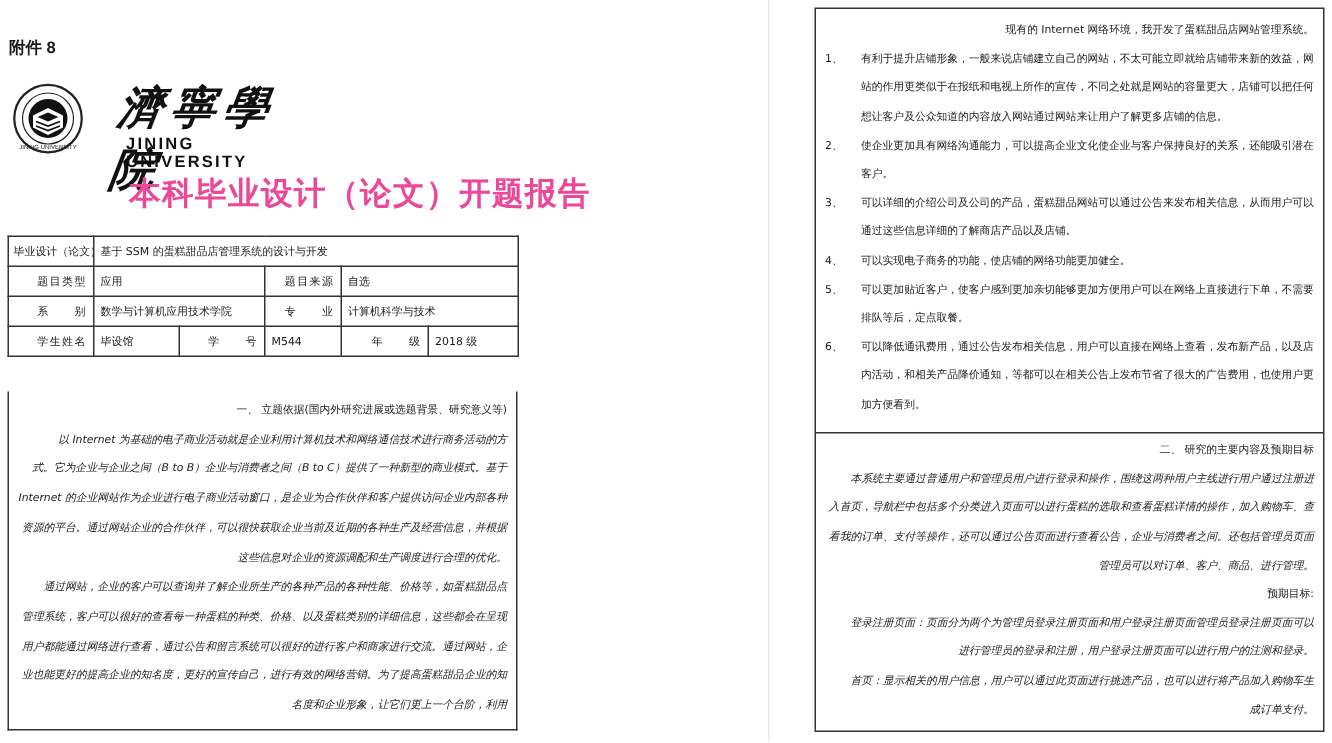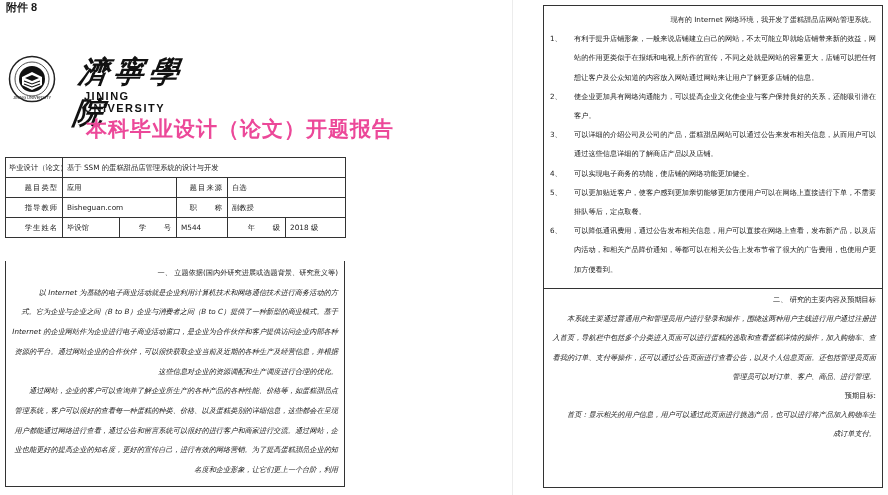--- a/index.html
+++ b/index.html
@@ -3,21 +3,21 @@
 <meta charset="utf-8">
 <style>
   html, body { margin:0; padding:0; background:#ffffff; }
   body { width:888px; height:495px; position:relative; overflow:hidden;
          font-family: "DejaVu Sans", "Liberation Sans", sans-serif; color:#1a1a1a; }
   .page { position:absolute; top:0; height:495px; background:#fff; }
   #left-page { left:0; width:505px; }
   #right-page { left:515px; width:373px; }
   .page-divider { position:absolute; left:512px; top:0; width:1px; height:495px; background:#ececec; }
 
-  .attachment { position:absolute; left:6px; top:0; font-size:11px; font-weight:bold; font-family:"Liberation Sans", sans-serif; }
+  .attachment { position:absolute; left:6px; top:24px; font-size:11px; font-weight:bold; font-family:"Liberation Sans", sans-serif; }
 
   .logo-wrap { position:absolute; left:8px; top:54px; width:200px; height:50px; }
   .seal { position:absolute; left:0; top:1px; width:48px; height:48px; }
   .calli { position:absolute; left:68px; top:-2px; font-family:"DejaVu Serif", serif; font-size:30px; font-style:italic; letter-spacing:5px; color:#111; font-weight:bold; transform:skewX(-8deg); }
   .uni-en { position:absolute; left:76px; top:36px; font-family:"Liberation Sans", sans-serif; font-size:11px; font-weight:bold; letter-spacing:1.5px; color:#111; }
 
   .report-title { position:absolute; left:86px; top:115px; font-family:"DejaVu Serif", "Liberation Serif", serif; font-size:21px; font-weight:bold; letter-spacing:1px; color:#ec4899; white-space:nowrap; }
 
   
   .info-table { position:absolute; left:5px; top:157px; width:340px; border-collapse:collapse; table-layout:fixed; font-size:7.3px; }
@@ -72,24 +72,24 @@
       <td class="val" style="padding-left:3px">毕业设计（论文）题目</td>
       <td class="val" colspan="5">基于 SSM 的蛋糕甜品店管理系统的设计与开发</td>
     </tr>
     <tr>
       <td class="lab">题目类型</td>
       <td class="val" colspan="2">应用</td>
       <td class="lab">题目来源</td>
       <td class="val" colspan="2">自选</td>
     </tr>
     <tr>
-      <td class="lab">指导教师</td>
-      <td class="val" colspan="2">Bisheguan.com</td>
-      <td class="lab">职　　称</td>
-      <td class="val" colspan="2">副教授</td>
+      <td class="lab">系　　别</td>
+      <td class="val" colspan="2">数学与计算机应用技术学院</td>
+      <td class="lab">专　　业</td>
+      <td class="val" colspan="2">计算机科学与技术</td>
     </tr>
     <tr>
       <td class="lab">学生姓名</td>
       <td class="val">毕设馆</td>
       <td class="lab">学　　号</td>
       <td class="val">M544</td>
       <td class="lab">年　　级</td>
       <td class="val">2018 级</td>
     </tr>
   </tbody>
@@ -110,18 +110,19 @@
       <p>现有的 Internet 网络环境，我开发了蛋糕甜品店网站管理系统。</p>
       <div class="li"><span class="num">1、</span><span>有利于提升店铺形象，一般来说店铺建立自己的网站，不太可能立即就给店铺带来新的效益，网站的作用更类似于在报纸和电视上所作的宣传，不同之处就是网站的容量更大，店铺可以把任何想让客户及公众知道的内容放入网站通过网站来让用户了解更多店铺的信息。</span></div>
       <div class="li"><span class="num">2、</span><span>使企业更加具有网络沟通能力，可以提高企业文化使企业与客户保持良好的关系，还能吸引潜在客户。</span></div>
       <div class="li"><span class="num">3、</span><span>可以详细的介绍公司及公司的产品，蛋糕甜品网站可以通过公告来发布相关信息，从而用户可以通过这些信息详细的了解商店产品以及店铺。</span></div>
       <div class="li"><span class="num">4、</span><span>可以实现电子商务的功能，使店铺的网络功能更加健全。</span></div>
       <div class="li"><span class="num">5、</span><span>可以更加贴近客户，使客户感到更加亲切能够更加方便用户可以在网络上直接进行下单，不需要排队等后，定点取餐。</span></div>
       <div class="li"><span class="num">6、</span><span>可以降低通讯费用，通过公告发布相关信息，用户可以直接在网络上查看，发布新产品，以及店内活动，和相关产品降价通知，等都可以在相关公告上发布节省了很大的广告费用，也使用户更加方便看到。</span></div>
     </div>
     <div class="sec2">
       <p>二、 研究的主要内容及预期目标</p>
-      <p class="indent">本系统主要通过普通用户和管理员用户进行登录和操作，围绕这两种用户主线进行用户通过注册进入首页，导航栏中包括多个分类进入页面可以进行蛋糕的选取和查看蛋糕详情的操作，加入购物车、查看我的订单、支付等操作，还可以通过公告页面进行查看公告，以及个人信息页面。还包括管理员页面管理员可以对订单、客户、商品、进行管理。</p>
+      <p class="indent">本系统主要通过普通用户和管理员用户进行登录和操作，围绕这两种用户主线进行用户通过注册进入首页，导航栏中包括多个分类进入页面可以进行蛋糕的选取和查看蛋糕详情的操作，加入购物车、查看我的订单、支付等操作，还可以通过公告页面进行查看公告，企业与消费者之间。还包括管理员页面管理员可以对订单、客户、商品、进行管理。</p>
       <p>预期目标:</p>
+      <p class="indent">登录注册页面：页面分为两个为管理员登录注册页面和用户登录注册页面管理员登录注册页面可以进行管理员的登录和注册，用户登录注册页面可以进行用户的注测和登录。</p>
       <p class="indent">首页：显示相关的用户信息，用户可以通过此页面进行挑选产品，也可以进行将产品加入购物车生成订单支付。</p>
     </div>
   </div>
 </div>
 
 </body></html>

